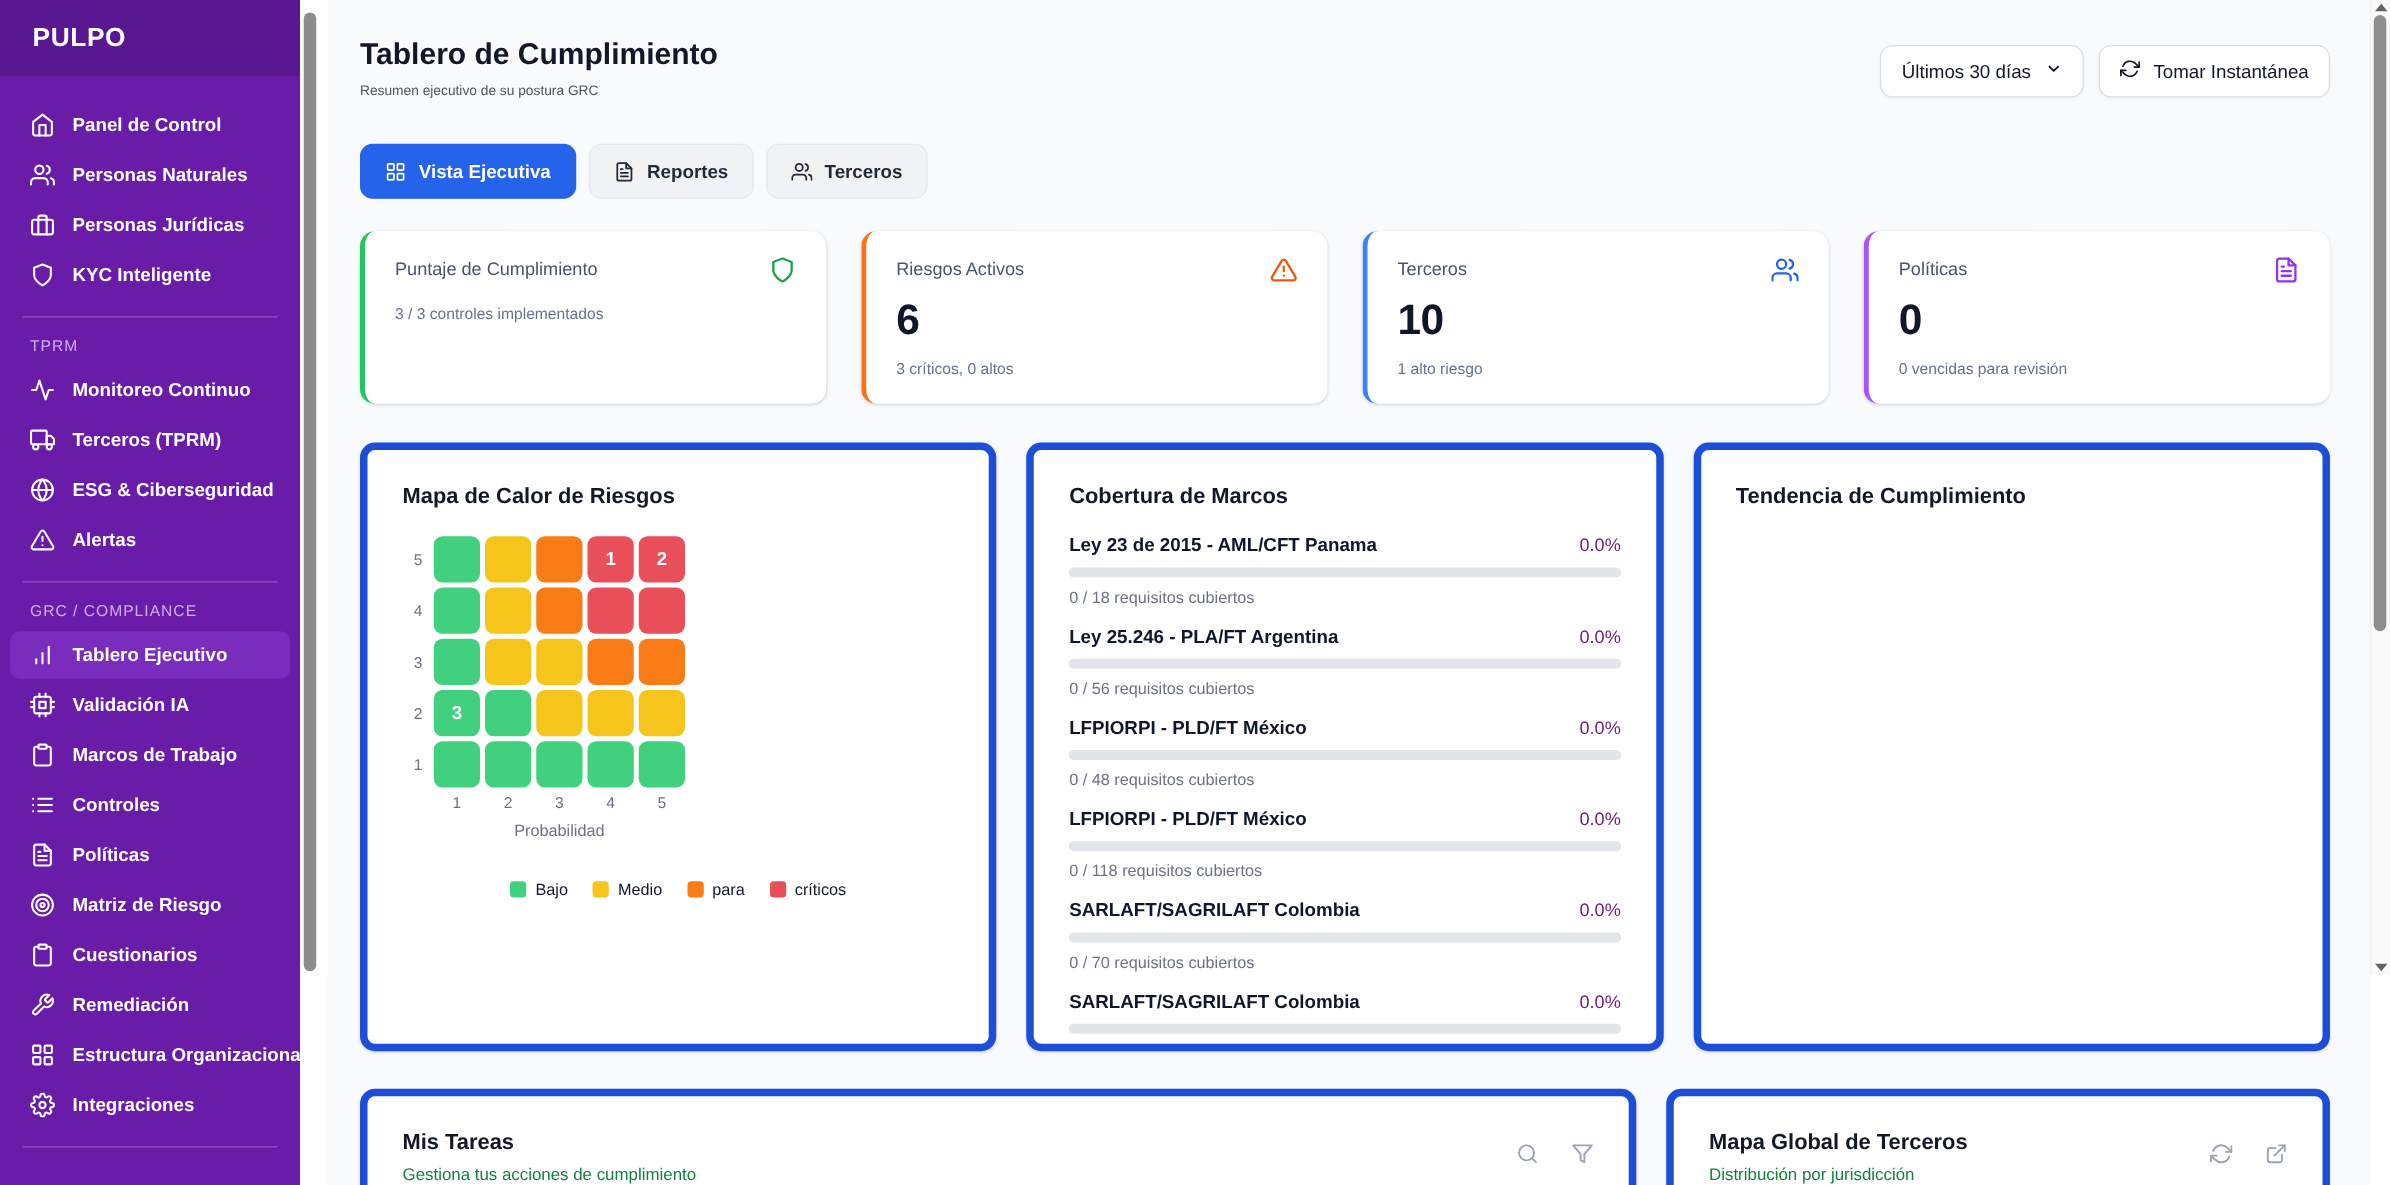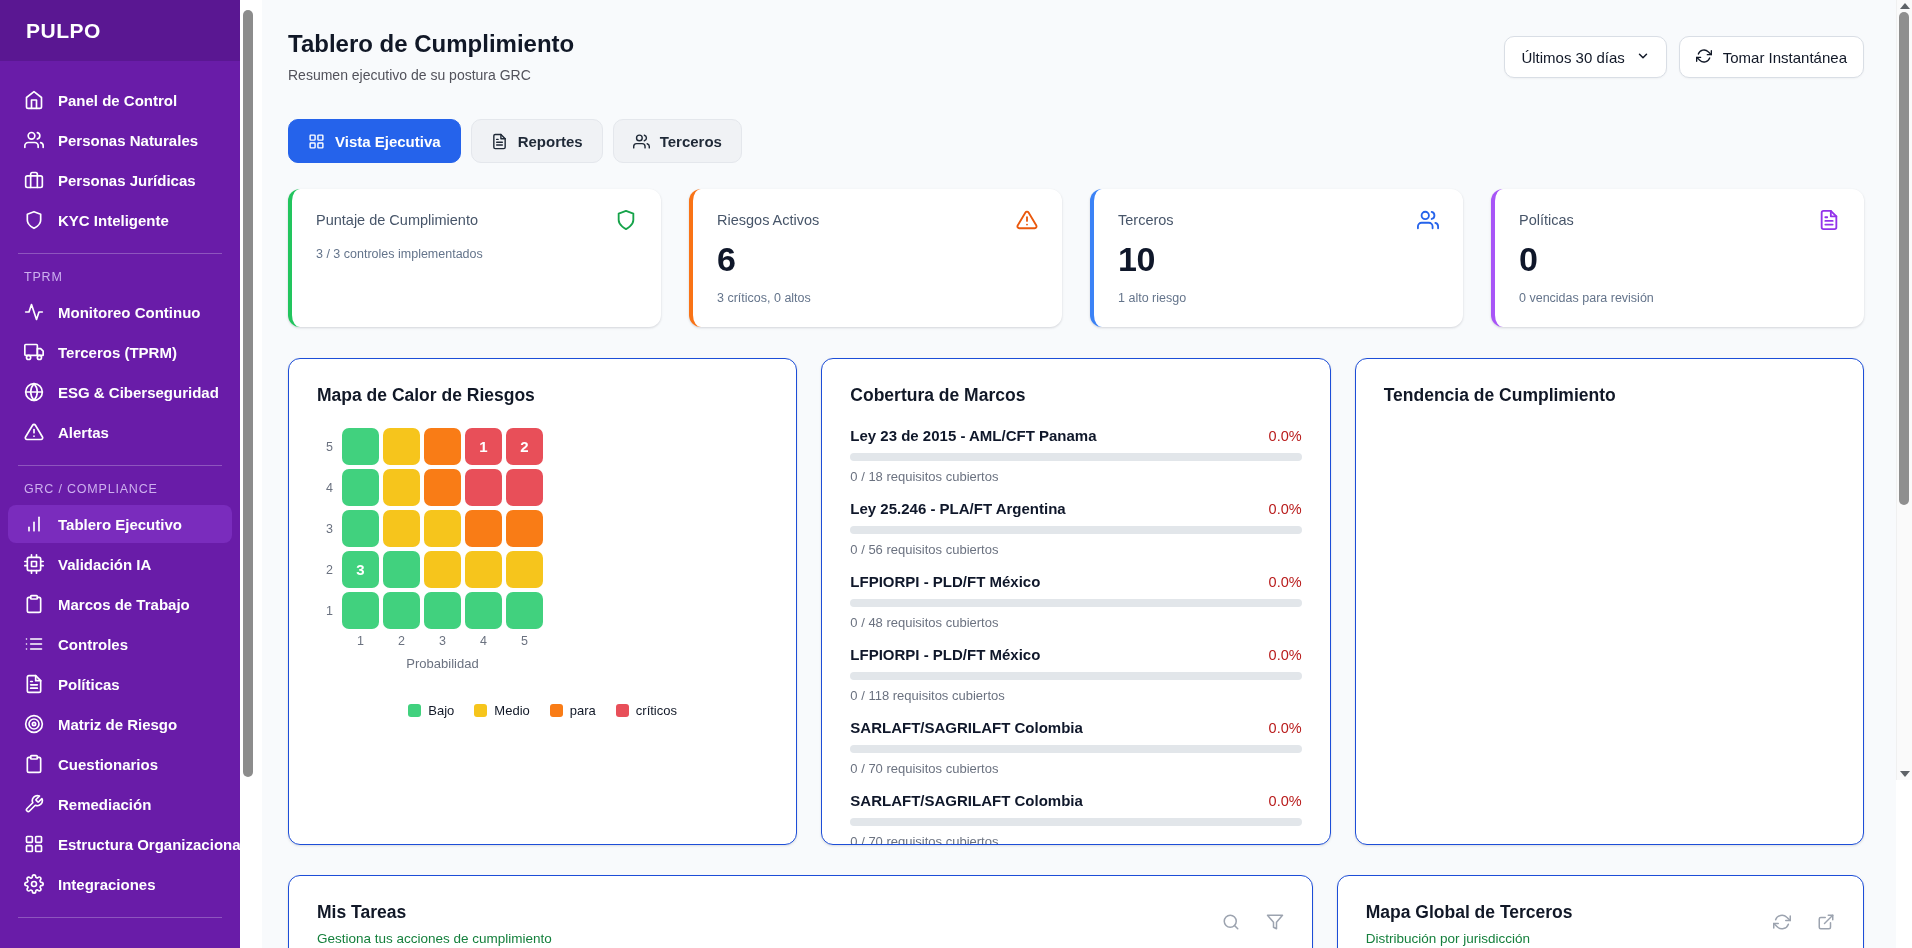--- a/index.html
+++ b/index.html
@@ -27,21 +27,21 @@
   .win-scrollbar { flex:0 0 16px; width:16px; background:#fafafa; position:relative; border-left:1px solid #f0f0f0; }
   .win-scrollbar .thumb { position:absolute; left:2px; top:12px; width:10px; height:493px; background:#8f8f8f; border-radius:5px; }
   .sb-arrow { position:absolute; left:3px; width:0; height:0; border-left:5px solid transparent; border-right:5px solid transparent; }
   .sb-arrow.up { top:3px; border-bottom:6px solid #5f6368; }
   .sb-arrow.down { bottom:3px; border-top:6px solid #5f6368; }
 
   
   .main { flex:1 1 auto; height:948px; background:#f8fafc; overflow:hidden; padding:30px 32px 0 26px; }
   .page-header { display:flex; justify-content:space-between; align-items:flex-start; }
   .page-title { font-size:24px; font-weight:700; color:#111827; }
-  .page-subtitle { font-size:14px; color:#52525b; margin-top:9px; }
+  .page-subtitle { font-size:11px; color:#52525b; margin-top:9px; }
   .header-controls { display:flex; gap:12px; align-items:center; margin-top:6px; }
   .period-select, .snapshot-btn { height:42px; background:#fff; border:1px solid #d9dee5; border-radius:10px;
     display:flex; align-items:center; gap:11px; padding:0 16px; font-size:15px; color:#111827; cursor:pointer;
     box-shadow:0 1px 2px rgba(0,0,0,.04); font-family:inherit; }
   .period-select svg { width:14px; height:14px; stroke-width:2.5; }
   .snapshot-btn svg { width:16px; height:16px; }
 
   .tabs { display:flex; gap:10px; margin-top:36px; }
   .tab { height:44px; border-radius:10px; display:flex; align-items:center; gap:10px; padding:0 19px;
     font-size:15px; font-weight:600; background:#f0f2f5; border:1px solid #e4e7ec; color:#1f2937; cursor:pointer; font-family:inherit; }
@@ -51,21 +51,21 @@
   .kpi-row { display:flex; gap:28px; margin-top:26px; }
   .kpi-card { flex:1 1 0; background:#fff; border-radius:12px; border-left:4px solid #ccc; height:138px;
     box-shadow:0 1px 2px rgba(16,24,40,.06),0 1px 3px rgba(16,24,40,.1); padding:20px 24px 16px; }
   .kpi-top { display:flex; justify-content:space-between; align-items:flex-start; }
   .kpi-label { font-size:14.5px; color:#475569; margin-top:3px; }
   .kpi-icon svg { width:22px; height:22px; }
   .kpi-value { font-size:34px; font-weight:800; margin-top:5px; letter-spacing:-.5px; color:#0f172a; }
   .kpi-sub { font-size:12.5px; color:#64748b; margin-top:12px; }
 
   .mid-row { display:flex; gap:24px; margin-top:31px; }
-  .card { background:#fff; border-radius:12px; border:1px solid #1d4ed8;
+  .card { background:#fff; border-radius:12px; border:6px solid #1d4ed8;
     box-shadow:0 1px 2px rgba(16,24,40,.05),0 1px 3px rgba(16,24,40,.08); }
   .mid-row .card { flex:1 1 0; height:487px; padding:26px 28px; overflow:hidden; }
   .card-title { font-size:17.5px; font-weight:700; color:#111827; }
 
   
   .heat-grid { margin-top:22px; }
   .heat-row { display:flex; align-items:center; margin-bottom:4px; }
   .heat-ylab { width:16px; text-align:right; margin-right:9px; font-size:12.5px; color:#6b7280; flex:0 0 16px; }
   .heat-cell { width:37px; height:37px; border-radius:7px; margin-right:4px; display:flex; align-items:center;
     justify-content:center; color:#fff; font-weight:700; font-size:15px; }
@@ -74,21 +74,21 @@
   .heat-xtitle { margin-left:25px; width:201px; text-align:center; font-size:13px; color:#6b7280; margin-top:8px; }
   .heat-legend { display:flex; gap:20px; justify-content:center; margin-top:32px; }
   .legend-item { display:flex; align-items:center; gap:7px; font-size:13px; color:#111827; }
   .legend-swatch { width:13px; height:13px; border-radius:3px; }
 
   
   .fw-list { margin-top:21px; }
   .fw-item { margin-bottom:16px; }
   .fw-head { display:flex; justify-content:space-between; align-items:baseline; }
   .fw-name { font-size:15px; font-weight:700; color:#0f172a; }
-  .fw-pct { font-size:14.5px; color:#b91c1c;text-align:right; }
+  .fw-pct { font-size:14.5px; color:#701a75;text-align:right; }
   .fw-bar { height:8px; background:#e2e6ea; border-radius:4px; margin-top:9px; overflow:hidden; }
   .fw-fill { height:100%; background:#2563eb; border-radius:4px; }
   .fw-sub { font-size:13px; color:#6b7280; margin-top:8px; }
 
   .trend-empty { text-align:center; color:#94a3b8; font-size:15.5px; margin-top:133px; }
 
   .bottom-row { display:flex; gap:24px; margin-top:30px; }
   .tasks-card { flex:2.06 1 0; height:110px; padding:26px 28px; }
   .map-card { flex:1 1 0; height:110px; padding:26px 28px; }
   .card-head { display:flex; justify-content:space-between; align-items:center; }

